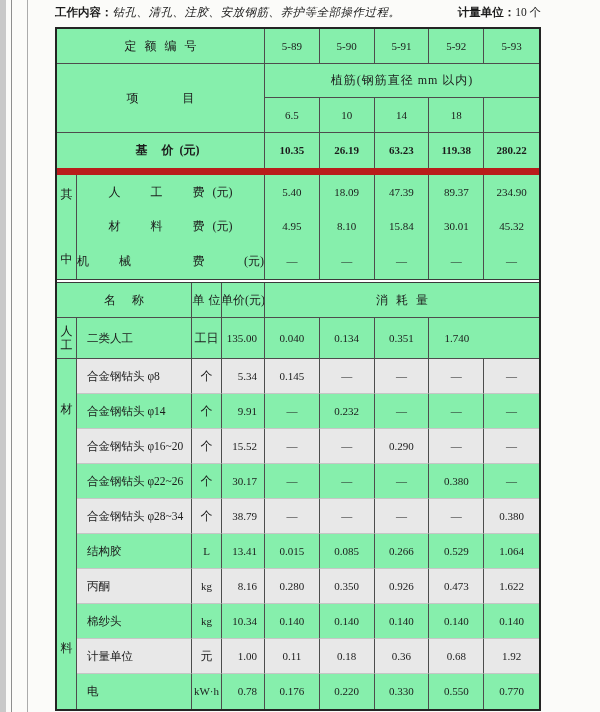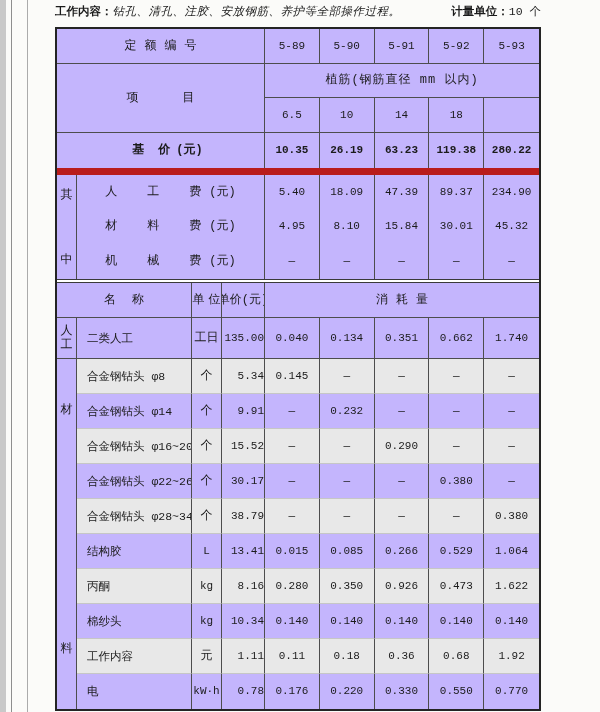--- a/index.html
+++ b/index.html
@@ -2,37 +2,37 @@
 <html><head>
 <meta charset="utf-8">
 <style>
   html,body{margin:0;padding:0;}
   body{
     width:600px;height:712px;overflow:hidden;
     background:#fbfbf9;
     font-family:"Liberation Serif","DejaVu Serif",serif;
     color:#1b1b1b;
   }
-  .page{position:relative;width:600px;height:712px;font-family:Liberation Mono, monospace;}
+  .page{position:relative;width:600px;height:712px;}
   .scan-strip{position:absolute;left:0;top:0;width:6px;height:712px;background:#c9c9c9;}
   .scan-line-a{position:absolute;left:11px;top:0;width:1px;height:712px;background:#8e8e8e;}
   .scan-line-b{position:absolute;left:27px;top:0;width:1px;height:712px;background:#ababab;}
 
   .topbar{
     position:absolute;left:55px;top:5px;width:486px;
     display:flex;justify-content:space-between;align-items:baseline;
     font-size:11.5px;line-height:14px;
   }
   .topbar .lbl{font-weight:bold;}
   .topbar .work-content{font-style:italic;letter-spacing:0.5px;}
   .topbar .unit-wrap{white-space:nowrap;}
 
   .qtable{
     position:absolute;left:55px;top:27px;width:486px;height:684px;
-    box-sizing:border-box;border:2px solid #242424;background:#c4b5fd;
+    box-sizing:border-box;border:2px solid #242424;background:#86efac;
     display:flex;flex-direction:column;
   }
 
   .cell{
     display:flex;align-items:center;justify-content:center;
     box-sizing:border-box;
     border-right:1px solid #4d4d4d;
     font-size:11px;line-height:13px;
     overflow:hidden;white-space:nowrap;
   }
@@ -78,21 +78,21 @@
   .materials{flex:1;display:grid;grid-template-columns:20px 115px 30px 43px repeat(5,1fr);grid-template-rows:repeat(10,1fr);}
   .mat-side{
     grid-row:1/11;display:flex;flex-direction:column;align-items:center;justify-content:space-between;
     padding:42px 0 52px 0;box-sizing:border-box;border-right:1px solid #4d4d4d;font-size:12px;
   }
   .materials .cell{border-bottom:1px solid #c6c6c6;}
   .materials .cell.lastrow{border-bottom:none;}
   .materials .cell.sh{background:#e8e8e8;}
 
   .name-cell{justify-content:flex-start;padding-left:10px;font-size:11.5px;}
-  .price-cell{justify-content:flex-end;}
+  .price-cell{justify-content:flex-end;padding-right:7px;}
 </style>
 </head>
 <body>
 
 <div class="page">
   <div class="scan-strip"></div>
   <div class="scan-line-a"></div>
   <div class="scan-line-b"></div>
 
   <div class="topbar">
@@ -157,21 +157,21 @@
         <span>材料</span>
           <span>费</span>
           <span class="sfx">(元)</span>
       </div>
       <div class="cell">4.95</div>
       <div class="cell">8.10</div>
       <div class="cell">15.84</div>
       <div class="cell">30.01</div>
       <div class="cell last">45.32</div>
 
-      <div class="cell zh fee-label" style="grid-column:2;">
+      <div class="cell zh fee-label" style="grid-column:2;justify-content:space-between;">
         <span>机械</span>
           <span>费</span>
           <span class="sfx">(元)</span>
       </div>
       <div class="cell">—</div>
       <div class="cell">—</div>
       <div class="cell">—</div>
       <div class="cell">—</div>
       <div class="cell last">—</div>
     </div>
@@ -189,21 +189,20 @@
       <div class="side-two">
         <span>人</span>
         <span>工</span>
       </div>
       <div class="cell zh name-cell">二类人工</div>
       <div class="cell zh">工日</div>
       <div class="cell price-cell">135.00</div>
       <div class="cell">0.040</div>
       <div class="cell">0.134</div>
       <div class="cell">0.351</div>
-      <div class="cell">0.662</div>
       <div class="cell last">1.740</div>
     </div>
 
     <div class="materials">
       <div class="mat-side">
         <span>材</span>
         <span>料</span>
       </div>
 
       <div class="cell zh name-cell sh">合金钢钻头 φ8</div>
@@ -271,23 +270,23 @@
 
       <div class="cell zh name-cell" style="grid-column:2;">棉纱头</div>
       <div class="cell">kg</div>
       <div class="cell price-cell">10.34</div>
       <div class="cell">0.140</div>
       <div class="cell">0.140</div>
       <div class="cell">0.140</div>
       <div class="cell">0.140</div>
       <div class="cell last">0.140</div>
 
-      <div class="cell zh name-cell sh" style="grid-column:2;">工作内容</div>
+      <div class="cell zh name-cell sh" style="grid-column:2;">计量单位</div>
       <div class="cell zh sh">元</div>
-      <div class="cell price-cell sh">1.11</div>
+      <div class="cell price-cell sh">1.00</div>
       <div class="cell sh">0.11</div>
       <div class="cell sh">0.18</div>
       <div class="cell sh">0.36</div>
       <div class="cell sh">0.68</div>
       <div class="cell sh last">1.92</div>
 
       <div class="cell zh name-cell lastrow" style="grid-column:2;">电</div>
       <div class="cell lastrow">kW·h</div>
       <div class="cell price-cell lastrow">0.78</div>
       <div class="cell lastrow">0.176</div>

